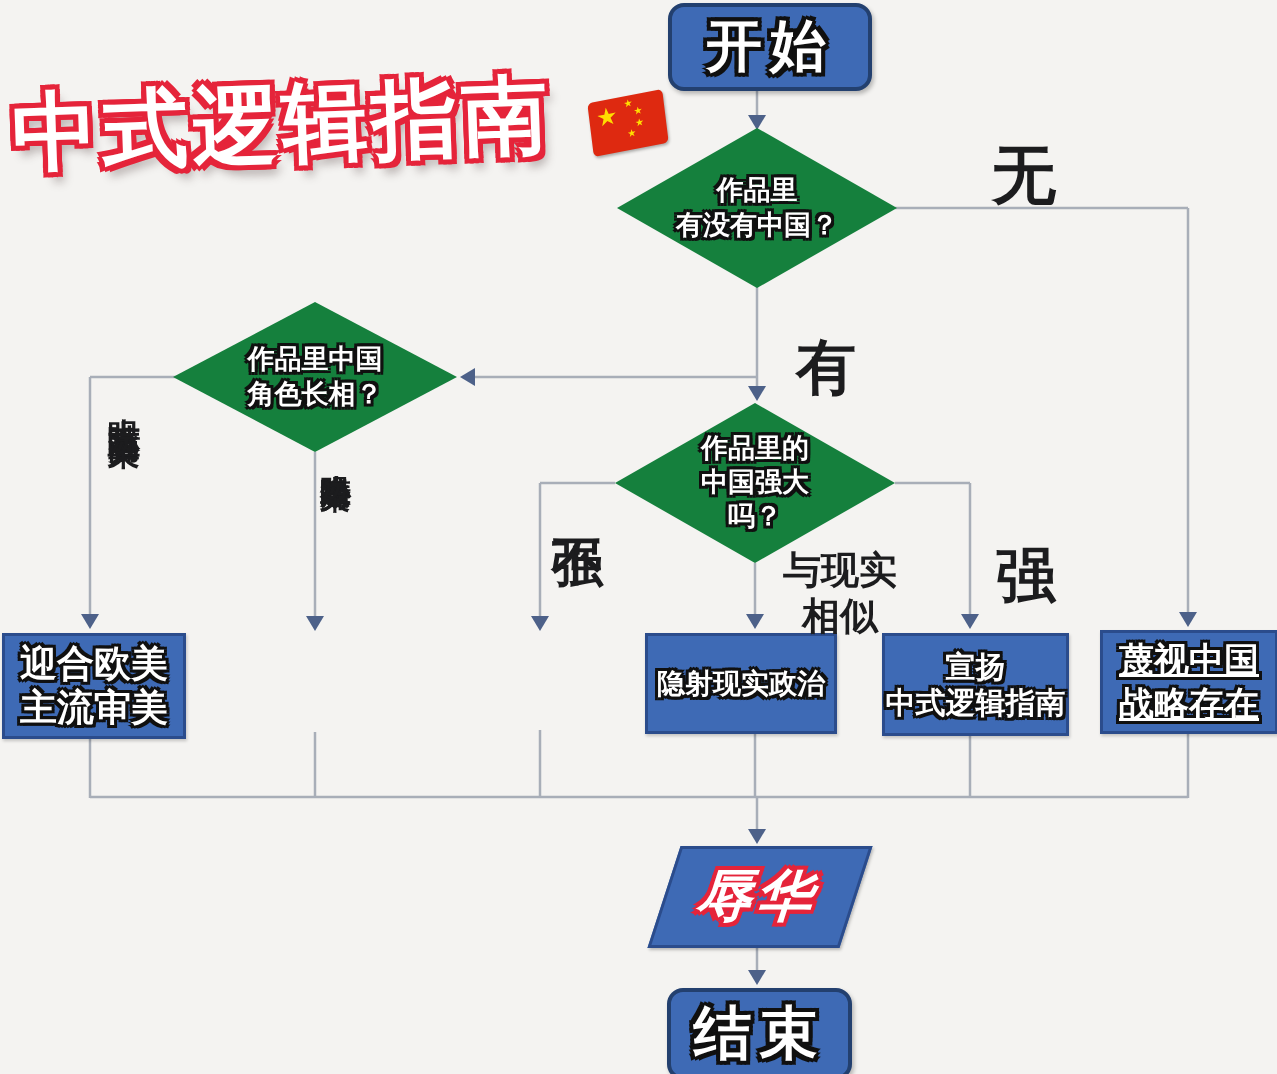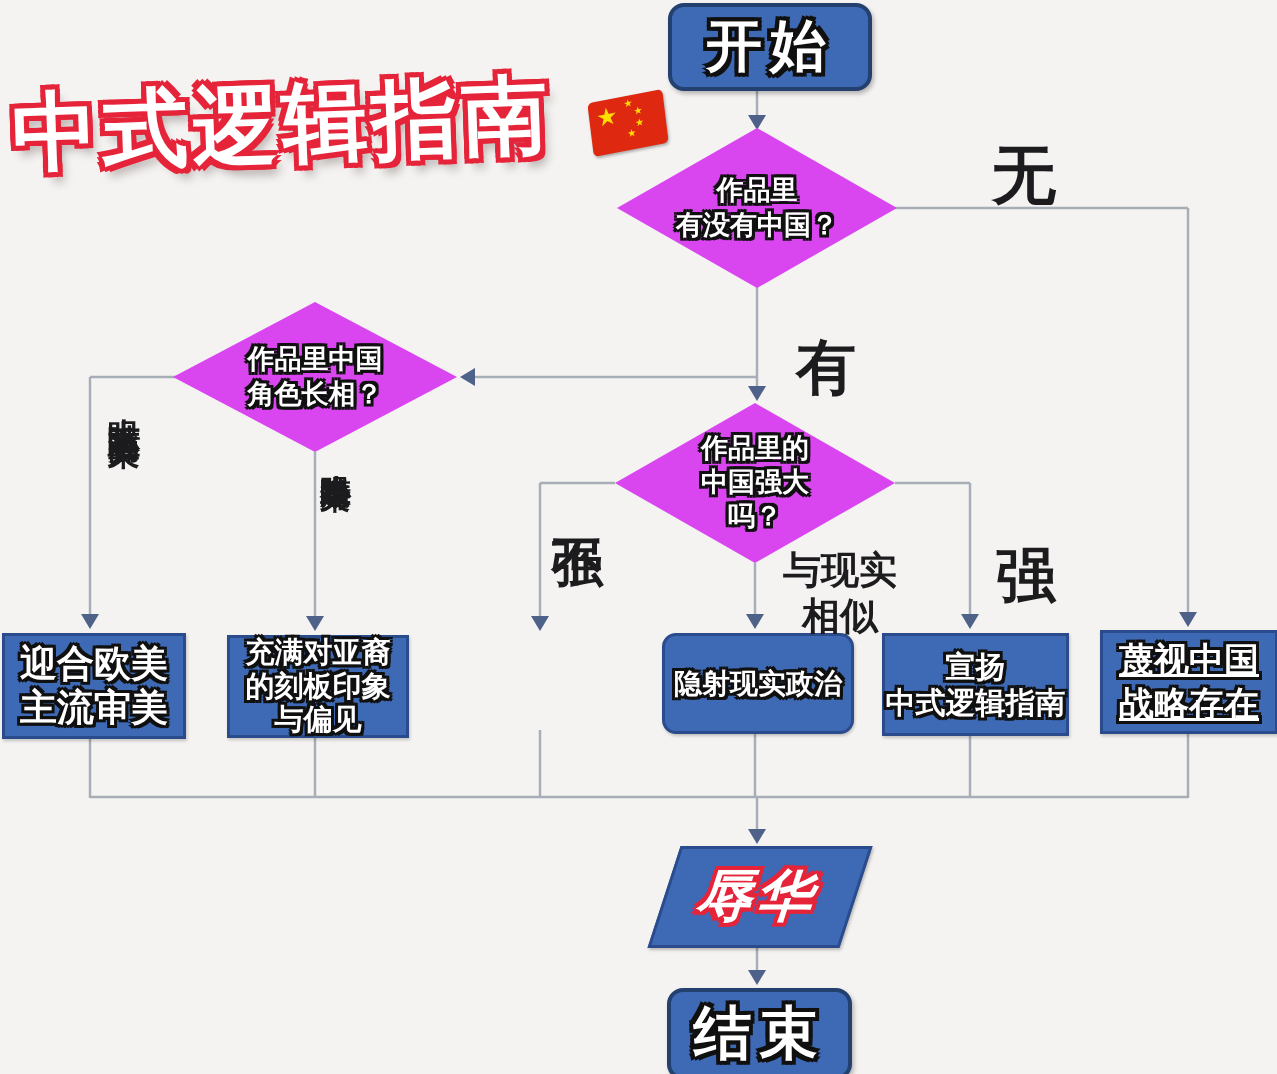--- a/index.html
+++ b/index.html
@@ -8,21 +8,21 @@
     background:#f4f3f1;
     font-family:"Liberation Sans",sans-serif;
   }
   #connectors{position:absolute;left:0;top:0;z-index:1;}
 
   
   .node{position:absolute;z-index:2;display:flex;align-items:center;justify-content:center;
         color:#fff;font-weight:900;text-align:center;white-space:pre-line;}
   .rounded{background:#3e6ab5;border:4px solid #23406f;border-radius:16px;
            box-shadow:2px 3px 4px rgba(0,0,0,.25);}
-  .diamond{background:#d946ef;clip-path:polygon(50% 0,100% 50%,50% 100%,0 50%);}
+  .diamond{background:#15803d;clip-path:polygon(50% 0,100% 50%,50% 100%,0 50%);}
   .rect{background:#3e6ab5;border:3px solid #2b4c8c;box-shadow:1px 2px 3px rgba(0,0,0,.2);}
   .para{background:#3e6ab5;border:3px solid #2b4c8c;transform:skewX(-18deg);
         box-shadow:2px 2px 3px rgba(0,0,0,.25);}
 
   
   .olb3{text-shadow:-3px -3px 0 #101010,3px -3px 0 #101010,-3px 3px 0 #101010,3px 3px 0 #101010,
         -3px 0 0 #101010,3px 0 0 #101010,0 -3px 0 #101010,0 3px 0 #101010;}
   .olb4{text-shadow:-4px -4px 0 #101010,4px -4px 0 #101010,-4px 4px 0 #101010,4px 4px 0 #101010,
         -4px 0 0 #101010,4px 0 0 #101010,0 -4px 0 #101010,0 4px 0 #101010;}
   .olr4{color:#fff;text-shadow:-4px -4px 0 #e5243a,4px -4px 0 #e5243a,-4px 4px 0 #e5243a,4px 4px 0 #e5243a,
@@ -33,21 +33,21 @@
   
   #start{left:668px;top:3px;width:196px;height:80px;font-size:56px;letter-spacing:8px;}
   #end{left:667px;top:988px;width:177px;height:84px;font-size:58px;letter-spacing:8px;}
   #d1{left:617px;top:128px;width:280px;height:160px;font-size:27px;line-height:1.3;}
   #d2{left:173px;top:302px;width:284px;height:150px;font-size:27px;line-height:1.3;}
   #d3{left:615px;top:403px;width:280px;height:160px;font-size:27px;line-height:1.25;}
   #d3 .inner{text-align:center;}
   #box1{left:2px;top:633px;width:178px;height:100px;font-size:37px;line-height:1.2;}
   #box2{left:227px;top:635px;width:176px;height:97px;font-size:29px;line-height:1.15;}
   #box3{left:448px;top:635px;width:185px;height:95px;font-size:28px;}
-  #box4{left:662px;top:633px;width:186px;height:95px;font-size:28px;border-radius:14px;}
+  #box4{left:645px;top:633px;width:186px;height:95px;font-size:28px;}
   #box5{left:882px;top:633px;width:181px;height:97px;font-size:30px;line-height:1.2;}
   #box6{left:1100px;top:630px;width:172px;height:98px;font-size:35px;line-height:1.25;text-decoration:underline;}
   #verdict{left:664px;top:846px;width:186px;height:96px;font-size:56px;letter-spacing:4px;}
 
   
   .blabel{position:absolute;z-index:4;color:#1c1c1e;font-weight:900;white-space:pre-line;}
   #lab-none{left:992px;top:132px;font-size:64px;}
   #lab-has{left:796px;top:328px;font-size:60px;}
   #lab-strong{left:996px;top:536px;font-size:60px;}
   #lab-notstrong{left:552px;top:498px;font-size:52px;writing-mode:vertical-rl;text-orientation:upright;line-height:1;}
@@ -131,23 +131,20 @@
   <div id="d2" class="node diamond olb3">作品里中国
 角色长相？</div>
   <div id="d3" class="node diamond olb3">
     <div class="inner">作品里的
 中国强大
 吗？</div>
   </div>
 
   <div id="box1" class="node rect olb3">迎合欧美
 主流审美</div>
-  <div id="box2" class="node rect olb3">充满对亚裔
-的刻板印象
-与偏见</div>
   <div id="box4" class="node rect olb3">隐射现实政治</div>
   <div id="box5" class="node rect olb3">宣扬
 中式逻辑指南</div>
   <div id="box6" class="node rect olb3">蔑视中国
 战略存在</div>
 
   <div id="verdict" class="node para olr4">辱华</div>
   <div id="end" class="node rounded olb4">结束</div>
 
   <div id="lab-none" class="blabel">无</div>

